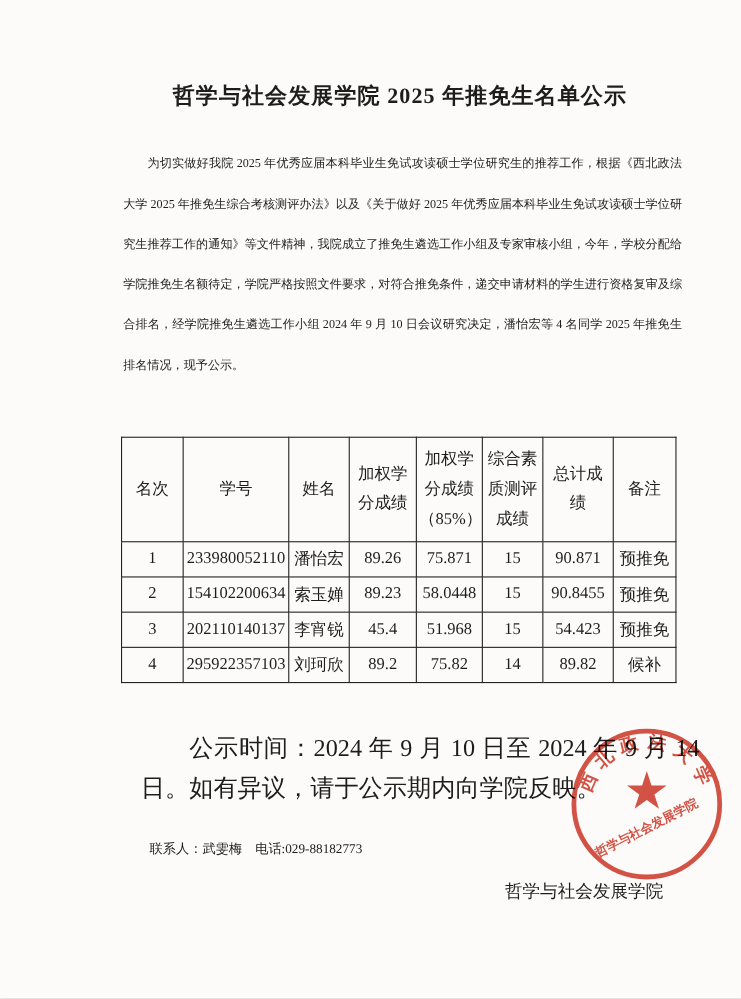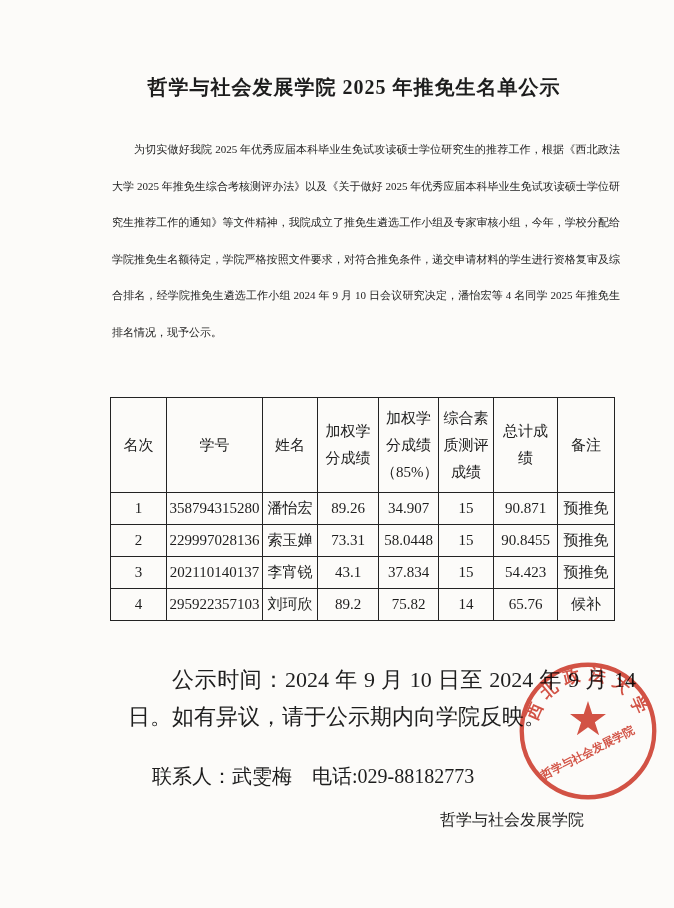--- a/index.html
+++ b/index.html
@@ -4,21 +4,21 @@
 <style>
   html,body { margin:0; padding:0; background:#d9d9d9; }
   .page {
     position:relative;
     width:674px; height:908px;
     margin:0 auto;
     background:#fcfbf9;
     color:#1d1d1d;
     font-family:"Liberation Serif","DejaVu Serif",serif;
     box-sizing:border-box;
-    padding:74px 54px 0 112px;
+    padding:74px 35px 0 112px;
     overflow:hidden;
     box-shadow:0 0 6px rgba(0,0,0,.25);
   }
   .doc-title {
     font-size:20px;
     font-weight:bold;
     text-align:center;
     letter-spacing:1px;
     margin:0 0 30px -24px; 
   }
@@ -53,21 +53,21 @@
   .ranking-table td { height:31px; }
   .notice-period {
     font-size:22px;
     line-height:37px;
     text-align:justify;
     text-indent:2em;
     width:508px;
     margin:40px 0 0 16px;
   }
   .contact-line {
-    font-size:20px;
+    font-size:12px;
     text-indent:2em;
     margin:28px 0 12px 0;
   }
   .signature-line {
     font-size:16px;
     text-align:right;
     padding-right:36px;
     margin:20px 0 0 0;
   }
   .seal {
@@ -114,56 +114,56 @@
 质测评
 成绩</th>
         <th>总计成
 绩</th>
         <th>备注</th>
       </tr>
     </thead>
     <tbody>
       <tr>
         <td>1</td>
-        <td>358794315280</td>
+        <td>233980052110</td>
         <td>潘怡宏</td>
         <td>89.26</td>
-        <td>34.907</td>
+        <td>75.871</td>
         <td>15</td>
         <td>90.871</td>
         <td>预推免</td>
       </tr>
       <tr>
         <td>2</td>
-        <td>229997028136</td>
+        <td>154102200634</td>
         <td>索玉婵</td>
-        <td>73.31</td>
+        <td>89.23</td>
         <td>58.0448</td>
         <td>15</td>
         <td>90.8455</td>
         <td>预推免</td>
       </tr>
       <tr>
         <td>3</td>
         <td>202110140137</td>
         <td>李宵锐</td>
-        <td>43.1</td>
-        <td>37.834</td>
+        <td>45.4</td>
+        <td>51.968</td>
         <td>15</td>
         <td>54.423</td>
         <td>预推免</td>
       </tr>
       <tr>
         <td>4</td>
         <td>295922357103</td>
         <td>刘珂欣</td>
         <td>89.2</td>
         <td>75.82</td>
         <td>14</td>
-        <td>65.76</td>
+        <td>89.82</td>
         <td>候补</td>
       </tr>
     </tbody>
   </table>
 
   <p class="notice-period">公示时间：2024 年 9 月 10 日至 2024 年 9 月 14 日。如有异议，请于公示期内向学院反映。</p>
 
   <p class="contact-line">联系人：武雯梅　电话:029-88182773</p>
 
   <p class="signature-line">哲学与社会发展学院</p>

